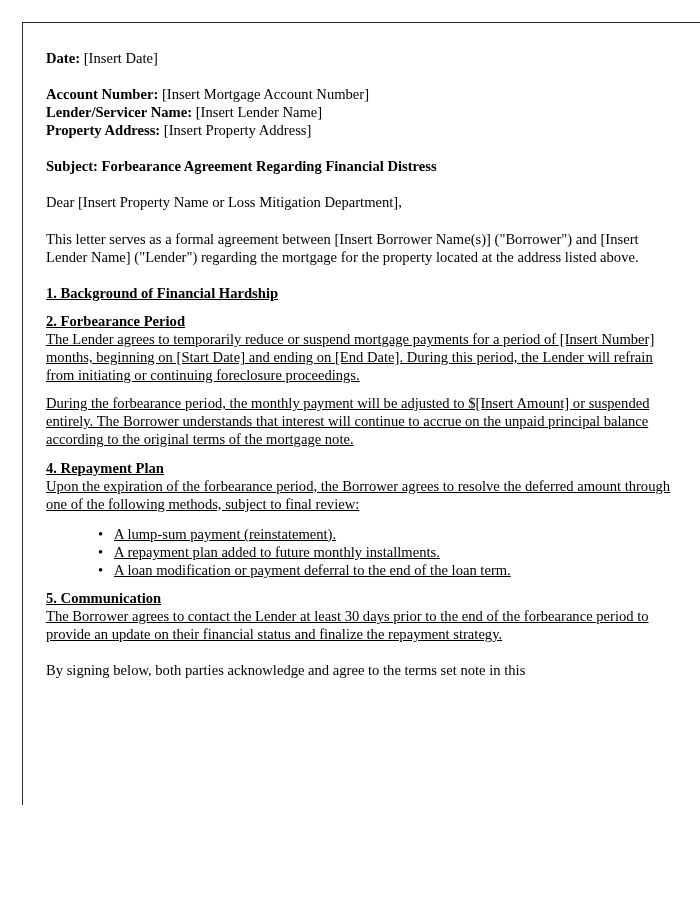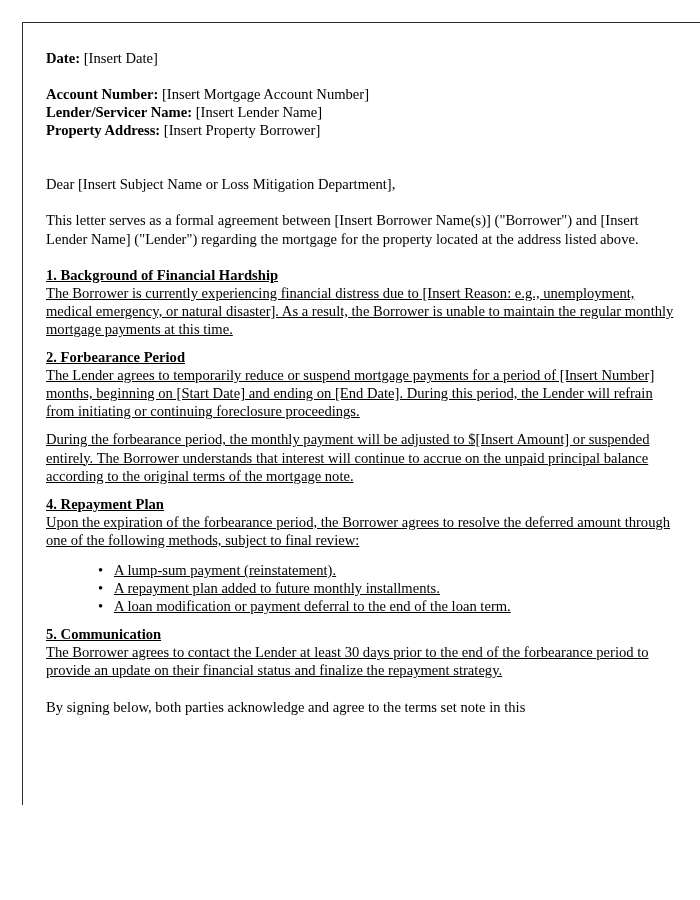--- a/index.html
+++ b/index.html
@@ -85,39 +85,39 @@
 
     <div class="header-block">
       <div class="doc-line"><span class="label-strong">Date:</span> <span>[Insert Date]</span></div>
     </div>
 
     <div class="block-gap-lg"></div>
 
     <div class="header-block">
       <div class="doc-line"><span class="label-strong">Account Number:</span> <span>[Insert Mortgage Account Number]</span></div>
       <div class="doc-line"><span class="label-strong">Lender/Servicer Name:</span> <span>[Insert Lender Name]</span></div>
-      <div class="doc-line"><span class="label-strong">Property Address:</span> <span>[Insert Property Borrower]</span></div>
+      <div class="doc-line"><span class="label-strong">Property Address:</span> <span>[Insert Property Address]</span></div>
     </div>
 
     <div class="block-gap-lg"></div>
 
+    <p class="doc-heading">Subject: Forbearance Agreement Regarding Financial Distress</p>
 
     <div class="block-gap-lg"></div>
 
-    <p class="doc-para">Dear [Insert Subject Name or Loss Mitigation Department],</p>
+    <p class="doc-para">Dear [Insert Property Name or Loss Mitigation Department],</p>
 
     <div class="block-gap-lg"></div>
 
     <p class="doc-para">This letter serves as a formal agreement between [Insert Borrower Name(s)] ("Borrower") and [Insert Lender Name] ("Lender") regarding the mortgage for the property located at the address listed above.</p>
 
     <div class="block-gap-lg"></div>
 
     <div class="section">
       <p class="doc-heading">1. Background of Financial Hardship</p>
-      <p class="doc-para">The Borrower is currently experiencing financial distress due to [Insert Reason: e.g., unemployment, medical emergency, or natural disaster]. As a result, the Borrower is unable to maintain the regular monthly mortgage payments at this time.</p>
     </div>
 
     <div class="section">
       <p class="doc-heading">2. Forbearance Period</p>
       <p class="doc-para">The Lender agrees to temporarily reduce or suspend mortgage payments for a period of [Insert Number] months, beginning on [Start Date] and ending on [End Date]. During this period, the Lender will refrain from initiating or continuing foreclosure proceedings.</p>
     </div>
 
     <div class="section">
       <p class="doc-para">During the forbearance period, the monthly payment will be adjusted to $[Insert Amount] or suspended entirely. The Borrower understands that interest will continue to accrue on the unpaid principal balance according to the original terms of the mortgage note.</p>
     </div>

